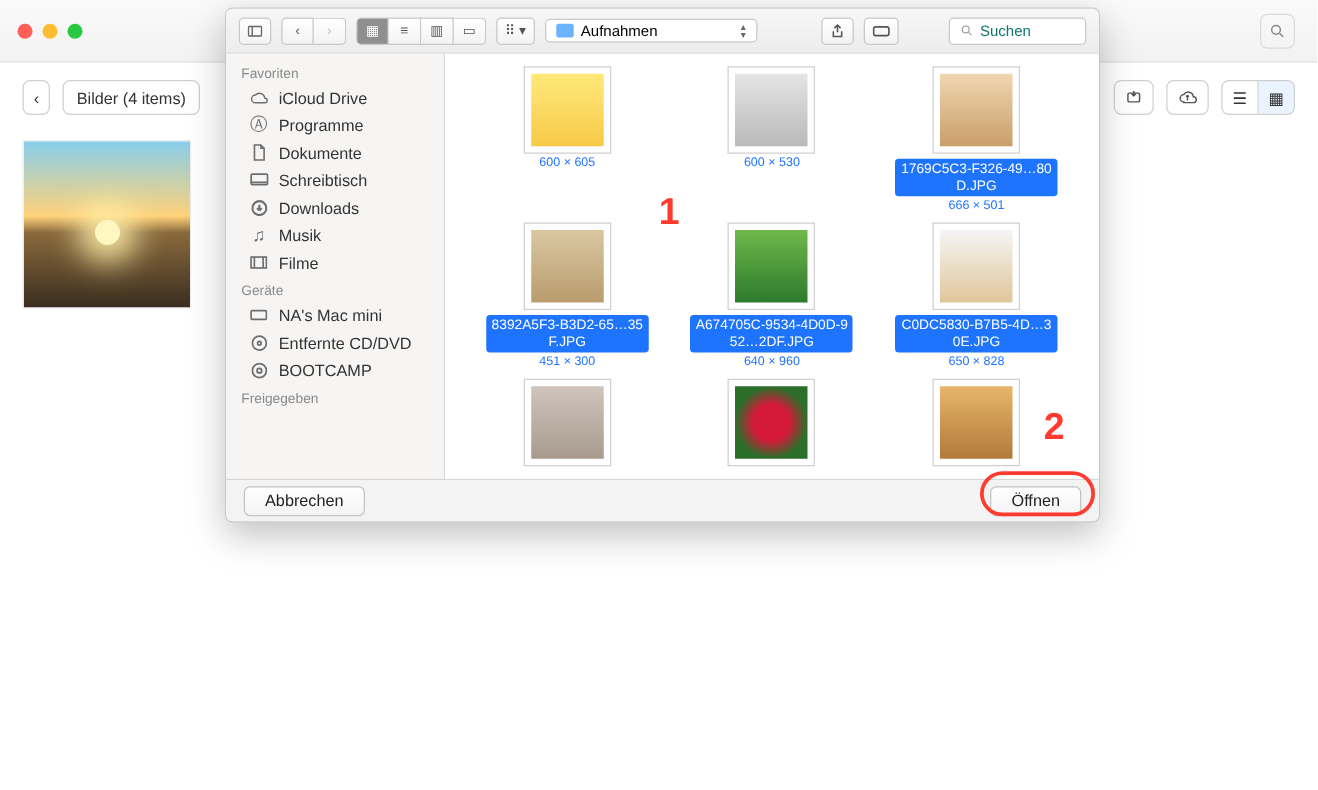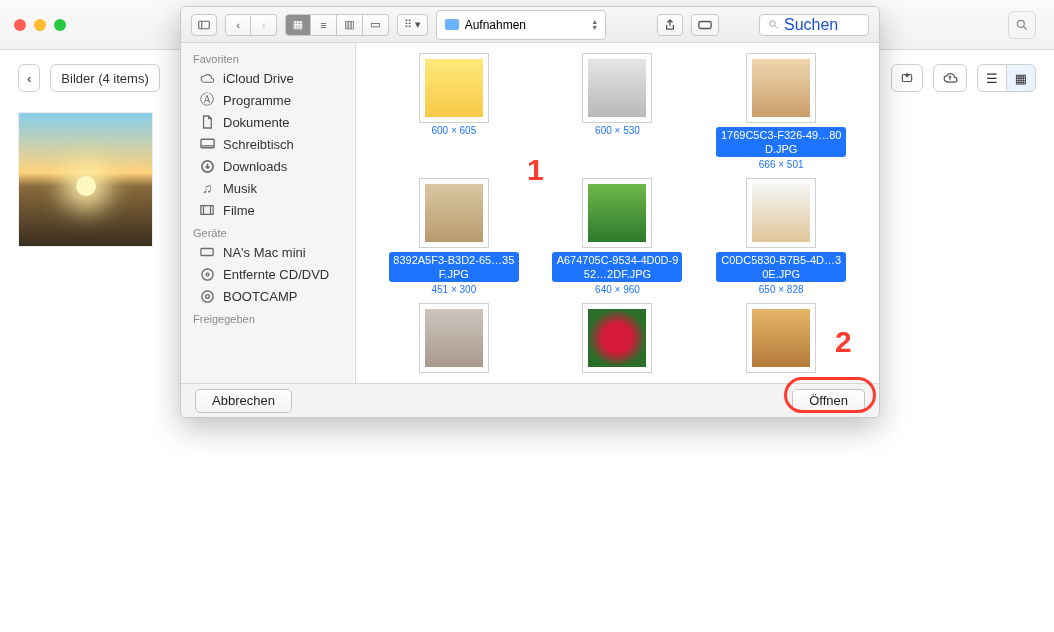--- a/index.html
+++ b/index.html
@@ -25,24 +25,24 @@
 .bg-image { position:absolute; top:112px; left:18px; width:135px; height:135px; background:linear-gradient(to bottom,#87ceeb 0%,#ffd27a 45%,#8a6a3d 55%,#3a2e1f 100%); border:1px solid #eee; }
 .bg-image .sun{position:absolute; left:50%; top:55%; width:20px; height:20px; border-radius:50%; background:#fff7c0; box-shadow:0 0 24px 14px rgba(255,240,170,0.9); transform:translate(-50%,-50%);}
 
 
 .dialog { position:absolute; top:6px; left:180px; width:700px; height:412px; background:#fff; border:1px solid #c9c9c9; border-radius:6px; box-shadow:0 10px 30px rgba(0,0,0,0.25); display:flex; flex-direction:column; overflow:hidden; }
 .dlg-toolbar{height:36px; background:linear-gradient(#f7f7f7,#ececec); border-bottom:1px solid #d5d5d5; display:flex; align-items:center; padding:0 10px; gap:8px;}
 .tb-btn{border:1px solid #c8c8c8; background:linear-gradient(#fff,#f3f3f3); border-radius:4px; height:22px; min-width:26px; display:flex; align-items:center; justify-content:center; font-size:11px; color:#555; padding:0 6px;}
 .tb-seg{display:flex;} .tb-seg .tb-btn{border-radius:0;} .tb-seg .tb-btn:first-child{border-radius:4px 0 0 4px;} .tb-seg .tb-btn:last-child{border-radius:0 4px 4px 0;border-left:none;}
 .tb-seg .tb-btn.mid{border-left:none;}
 .tb-seg .tb-btn.active{background:#8f8f8f;color:#fff;}
-.path-pop{border:1px solid #c8c8c8;border-radius:4px;height:30px;display:flex;align-items:center;gap:6px;padding:0 8px;font-size:12px;background:#fff;min-width:170px;}
+.path-pop{border:1px solid #c8c8c8;border-radius:4px;height:19px;display:flex;align-items:center;gap:6px;padding:0 8px;font-size:12px;background:#fff;min-width:170px;}
 .path-pop .fold{width:14px;height:11px;background:#6bb3ff;border-radius:2px;position:relative;}
 .path-pop .chev{margin-left:auto;display:flex;flex-direction:column;font-size:8px;color:#666;line-height:6px;}
-.search-finder{border:1px solid #c8c8c8;border-radius:4px;height:22px;display:flex;align-items:center;gap:5px;padding:0 8px;font-size:16px;color:#1d4ed8;background:#fff;min-width:110px;margin-left:32px;}
+.search-finder{border:1px solid #c8c8c8;border-radius:4px;height:22px;display:flex;align-items:center;gap:5px;padding:0 8px;font-size:12px;color:#0f766e;background:#fff;min-width:110px;margin-left:32px;}
 
 .dlg-body{flex:1;display:flex;min-height:0;}
 .sidebar{width:175px;background:#f6f5f4;border-right:1px solid #dcdcdc;overflow:auto;font-size:13px;padding-top:4px;}
 .sb-head{font-size:11px;color:#8a8a8a;padding:6px 12px 2px;}
 .sb-item{display:flex;align-items:center;gap:8px;padding:3px 12px 3px 18px;color:#333;}
 .sb-ic{width:16px;height:16px;display:flex;align-items:center;justify-content:center;color:#6d6d6d;font-size:13px;}
 
 .content{flex:1;overflow:auto;background:#fff;position:relative;}
 .grid{display:grid;grid-template-columns:repeat(3,1fr);gap:8px 8px;padding:10px 20px;}
 .item{display:flex;flex-direction:column;align-items:center;}

